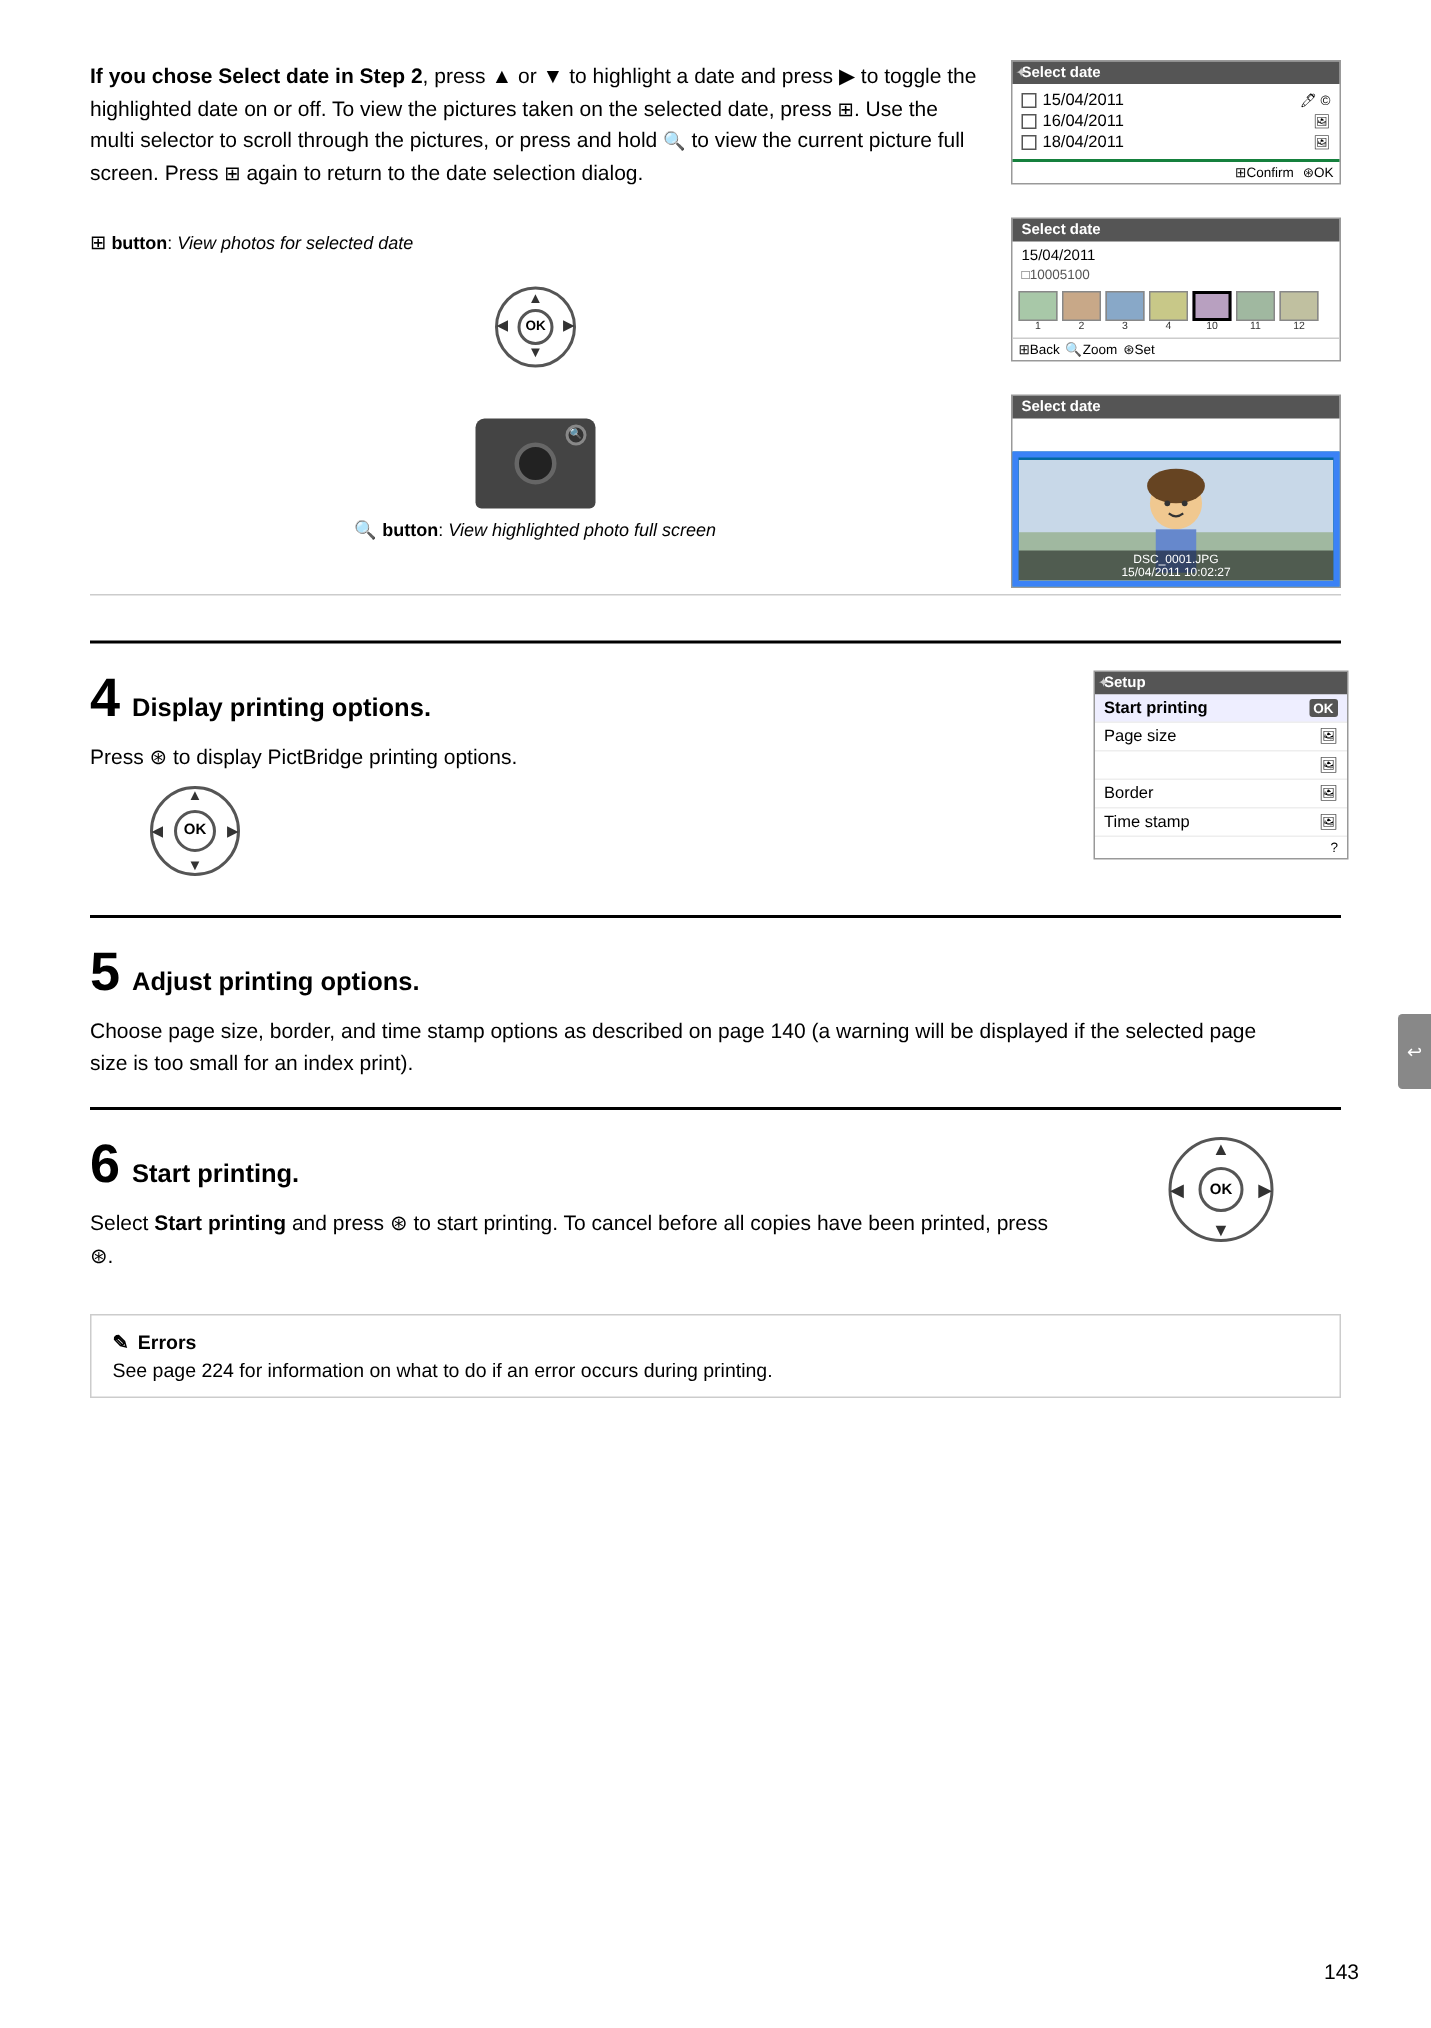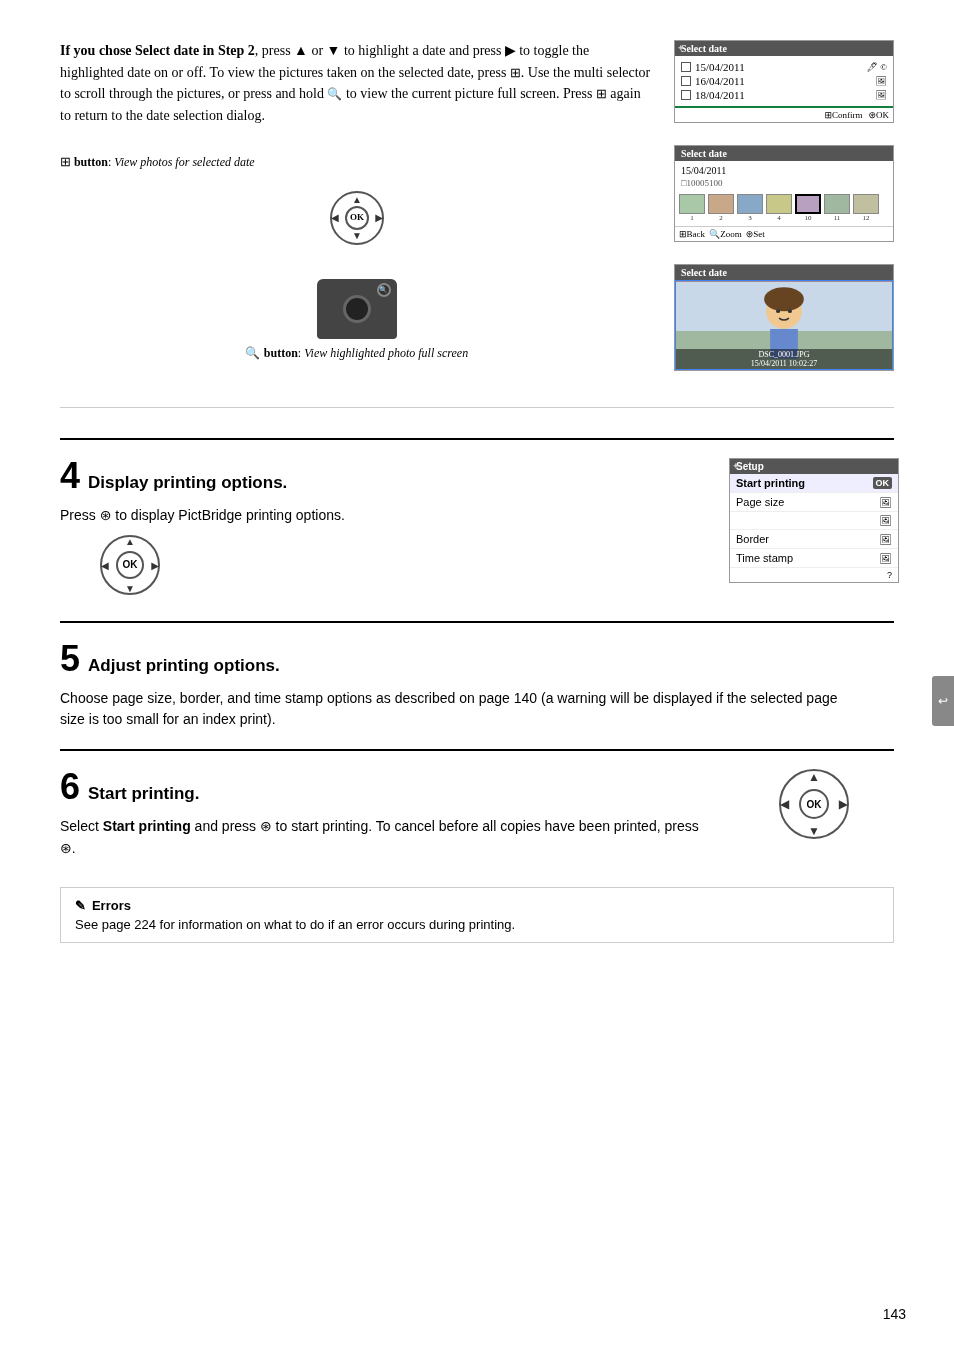--- a/index.html
+++ b/index.html
@@ -19,22 +19,21 @@
       padding: 40px 60px 40px 60px;
       position: relative;
     }
 
     
     .top-section {
       display: flex;
       gap: 20px;
       margin-bottom: 30px;
       border-bottom: 1px solid #ccc;
-      padding-bottom: 36px;
-      font-family: Liberation Serif, serif;
+      padding-bottom: 4px;
     }
     .top-left {
       flex: 1;
       font-size: 14px;
       line-height: 1.55;
     }
 
     
     .screen-box {
       border: 1px solid #999;
@@ -279,24 +278,25 @@
     .camera-lens {
       width: 28px;
       height: 28px;
       border-radius: 50%;
       background: #222;
       border: 3px solid #666;
     }
     .full-screen-photo {
       width: 140px;
       height: 90px;
-      background: #7f1d1d;
-      border: 1px solid #3b82f6;
+      background: #0369a1;
+      border: 4px solid #3b82f6;
       position: relative;
       overflow: hidden;
+      margin-top: 22px;
     }
     .photo-info {
       font-size: 8px;
       background: rgba(0,0,0,0.5);
       color: #fff;
       padding: 1px 3px;
       position: absolute;
       bottom: 0;
       left: 0;
       right: 0;

